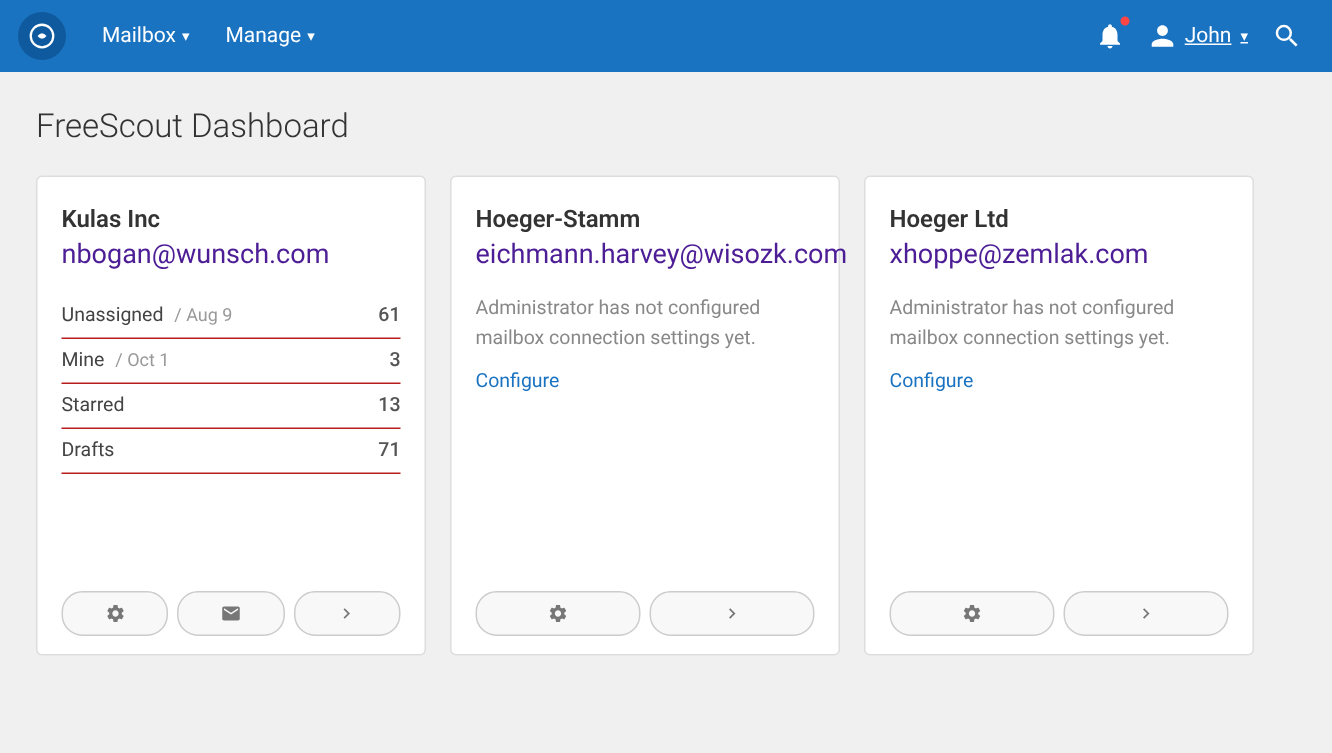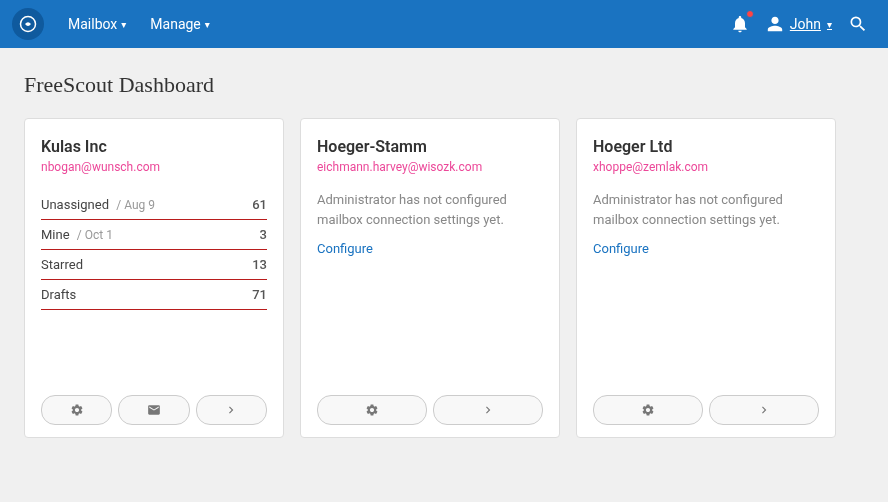--- a/index.html
+++ b/index.html
@@ -44,37 +44,37 @@
       border: 1.5px solid #1a73c1;
     }
     .navbar-user {
       display: flex; align-items: center; gap: 6px;
       padding: 0 8px; height: 48px; cursor: pointer; color: #fff; text-decoration: underline;
     }
     .navbar-user svg { width: 18px; height: 18px; fill: #fff; }
 
     
     .page-content { padding: 24px; }
-    .page-title { font-size: 22px; font-weight: 300; color: #333; margin-bottom: 20px; font-family: Liberation Serif, serif; }
+    .page-title { font-size: 22px; font-weight: 300; color: #333; margin-bottom: 20px; }
 
     
     .cards-row { display: flex; gap: 16px; align-items: flex-end; }
     .card {
       background: #fff;
       border: 1px solid #ddd;
       border-radius: 4px;
       width: 260px;
       min-height: 320px;
       display: flex;
       flex-direction: column;
       padding: 18px 16px 12px;
     }
 
     .card-title { font-size: 16px; font-weight: 600; color: #333; margin-bottom: 4px; }
-    .card-email { font-size: 12px; color: #ec4899; margin-bottom: 16px; }
+    .card-email { font-size: 18px; color: #4c1d95; margin-bottom: 16px; }
 
     
     .stat-row {
       display: flex; align-items: center;
       padding: 7px 0;
       border-bottom: 1px solid #b91c1c;
     }
     .stat-row:last-of-type { border-bottom: none; }
     .stat-label { flex: 1; color: #444; font-size: 13px; }
     .stat-date { color: #999; font-size: 12px; margin-left: 4px; }

